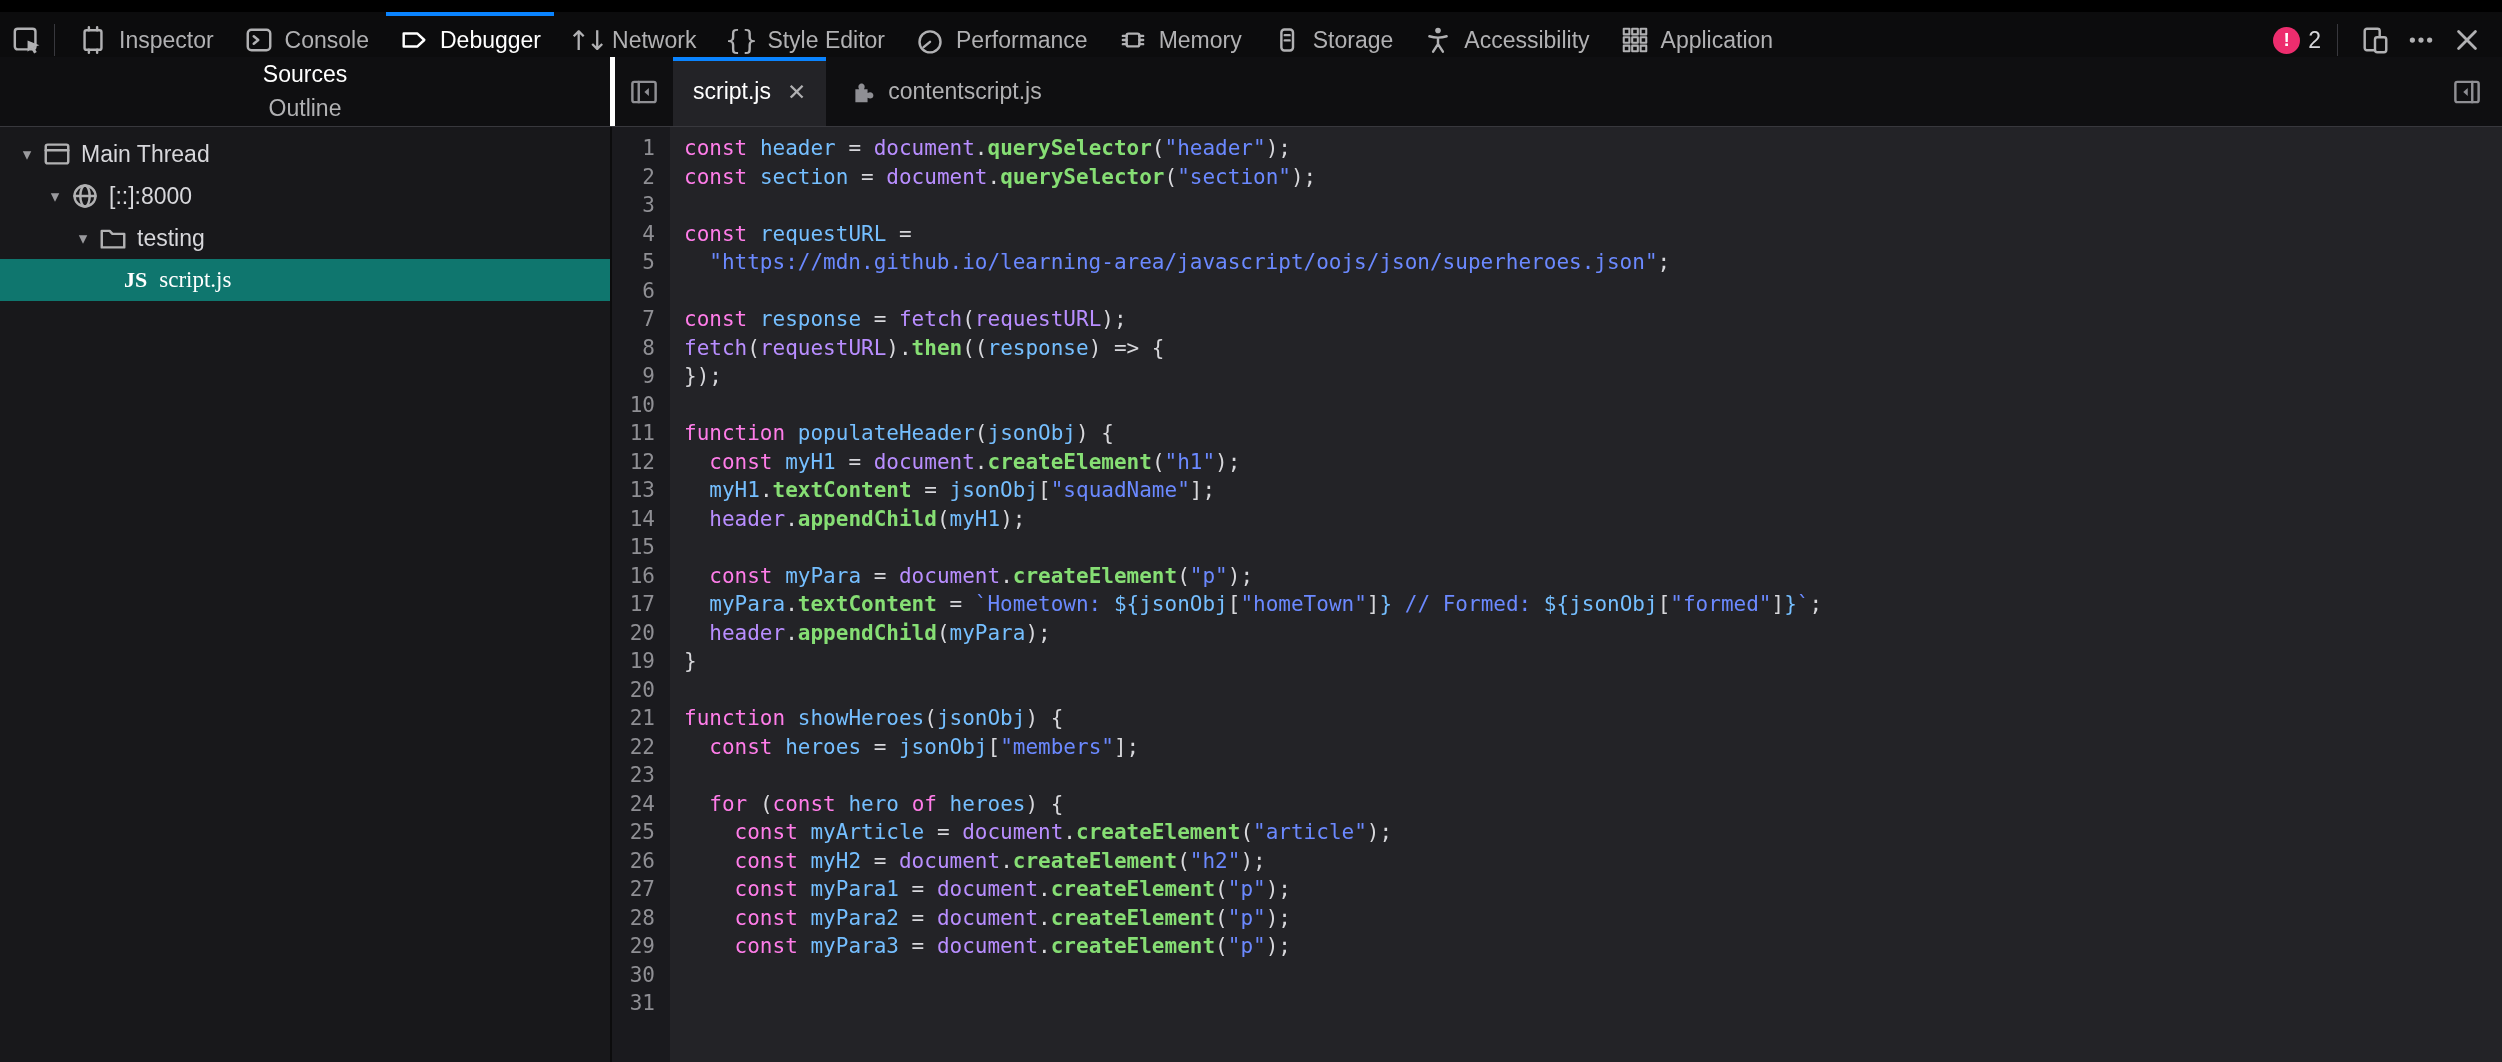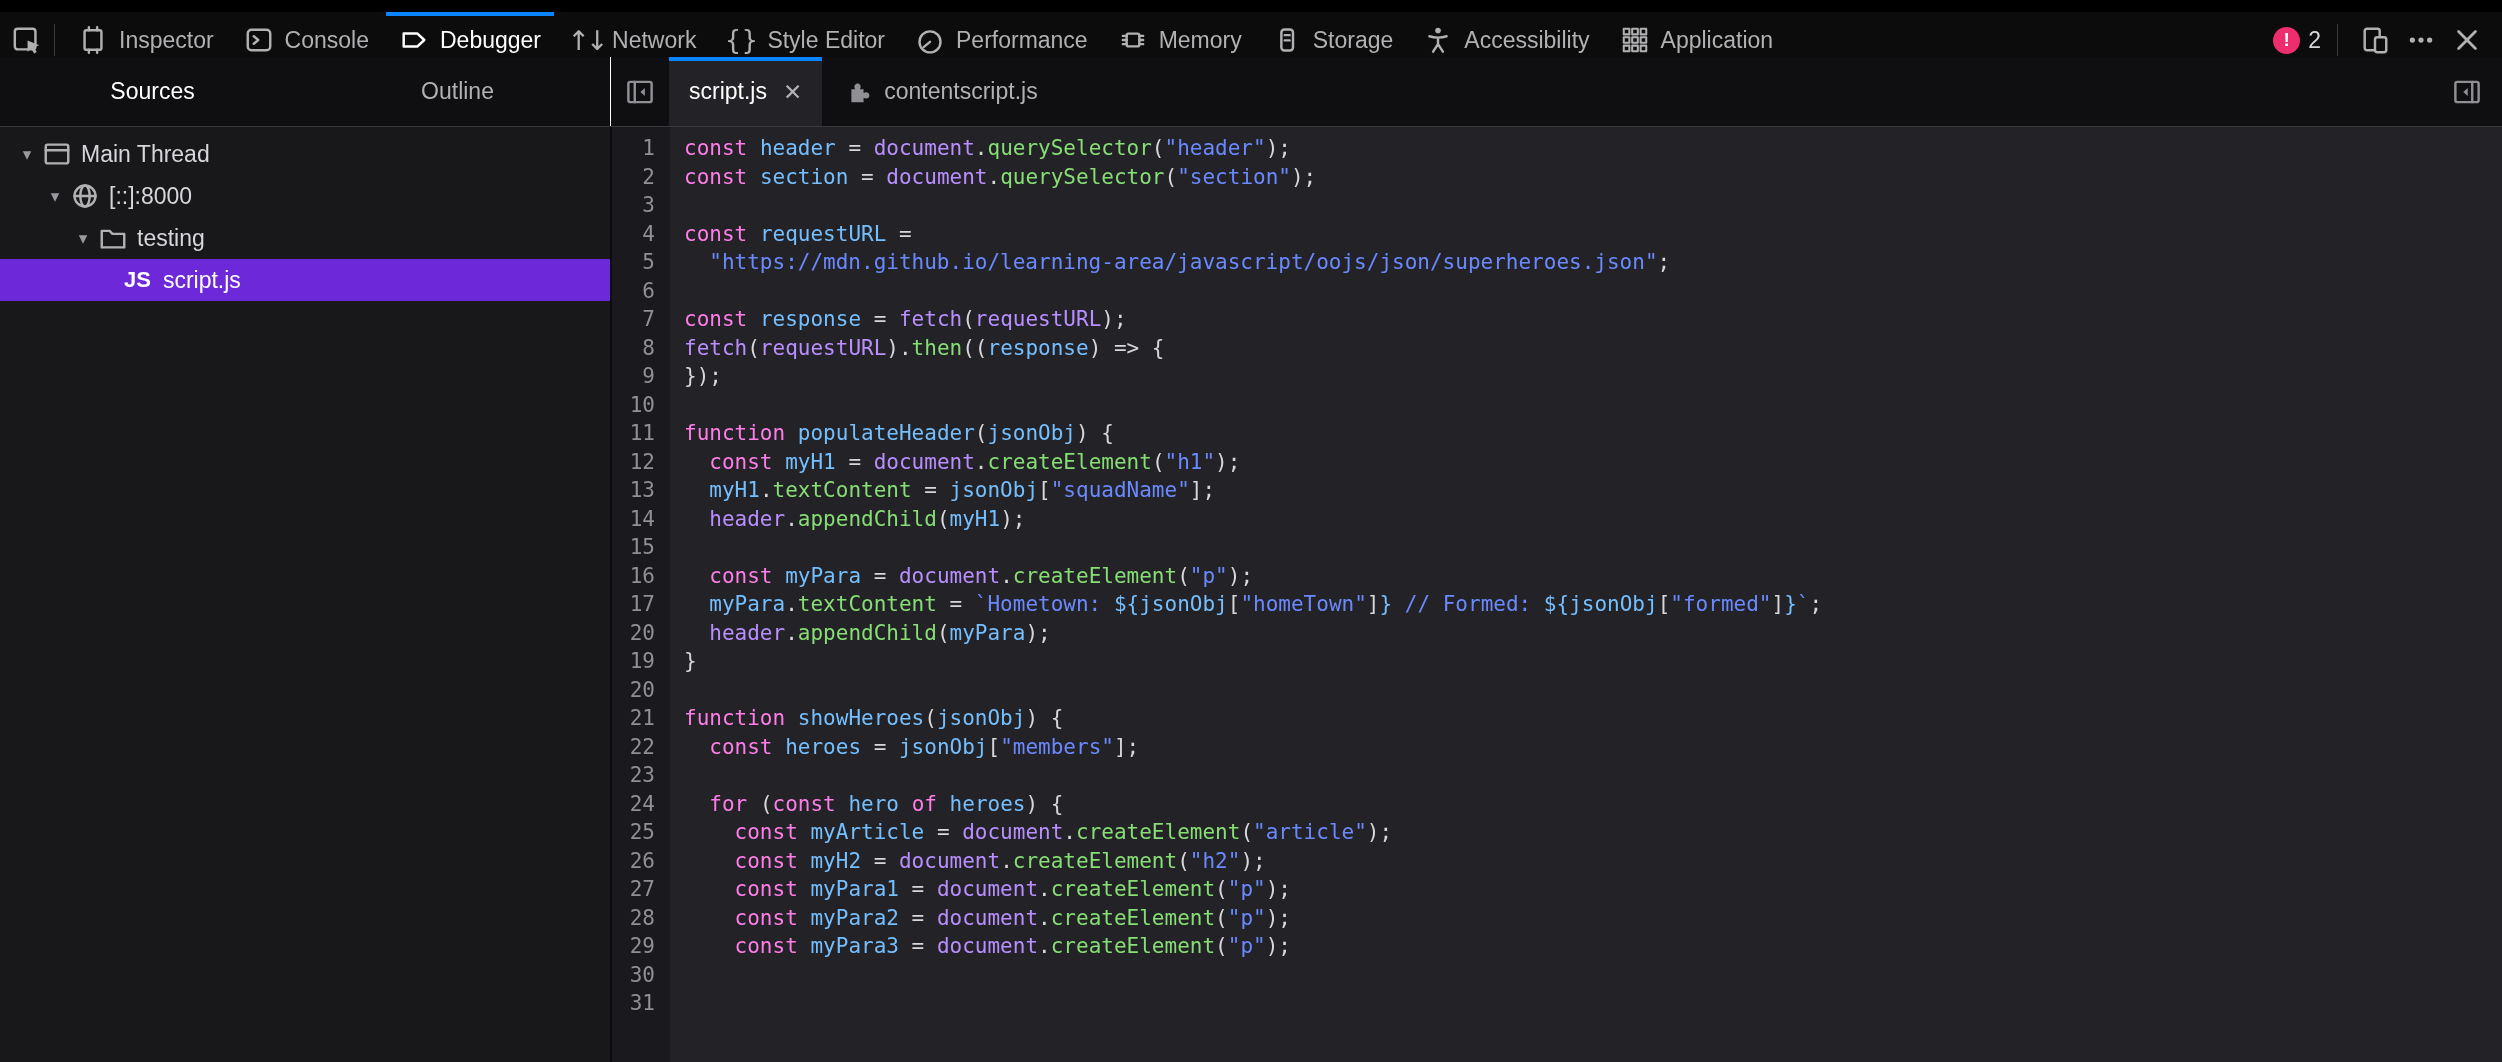--- a/index.html
+++ b/index.html
@@ -23,21 +23,21 @@
   .tb-right .tb-sep2{width:1px;height:32px;background:#38383d;margin-right:14px;}
   .tb-iconbtn{width:46px;height:100%;display:flex;align-items:center;justify-content:center;color:#b1b1b3;}
   .ico{display:inline-flex;align-items:center;justify-content:center;width:30px;height:30px;}
   .ico svg{width:30px;height:30px;}
   .ico-text{font-size:26px;line-height:1;font-family:"DejaVu Sans",sans-serif;}
   .net-arrows{letter-spacing:-4px;font-size:27px;}
 
   
   .row2{position:absolute;top:57px;left:0;width:2502px;height:69px;background:#0f0f11;
         border-bottom:1px solid #38383d;display:flex;align-items:stretch;}
-  .side-tabs{width:610px;min-width:610px;display:flex;border-right:1px solid #ffffff;}
+  .side-tabs{width:610px;min-width:610px;display:flex;border-right:5px solid #ffffff;flex-direction:column;}
   .side-tab{flex:1;display:flex;align-items:center;justify-content:center;
             font-size:23px;color:#b1b1b3;cursor:default;}
   .side-tab.active{color:#ffffff;}
   .ed-tabbar{flex:1;display:flex;align-items:stretch;}
   .tabbar-toggle{width:58px;display:flex;align-items:center;justify-content:center;color:#8f8f94;}
   .ed-tab{display:flex;align-items:center;gap:12px;padding:0 20px;font-size:23px;
           color:#b1b1b3;position:relative;cursor:default;white-space:nowrap;}
   .ed-tab.active{background:#232327;color:#ffffff;}
   .ed-tab.active::before{content:"";position:absolute;top:0;left:0;right:0;height:4px;background:#0a84ff;}
   .tab-close{color:#b1b1b3;font-size:23px;margin-left:4px;font-family:"DejaVu Sans",sans-serif;}
@@ -46,33 +46,33 @@
 
   
   .content{position:absolute;top:127px;left:0;width:2502px;height:935px;display:flex;}
   .sidebar{width:610px;min-width:610px;background:#18181b;border-right:2px solid #0c0c0d;
            padding-top:6px;box-sizing:content-box;}
   .tree-row{height:42px;display:flex;align-items:center;font-size:23px;color:#d7d7db;
             cursor:default;white-space:nowrap;}
   .tree-row .twisty{width:26px;color:#9a9a9e;font-size:17px;display:flex;justify-content:center;
                     font-family:"DejaVu Sans",sans-serif;}
   .tree-row .t-ico{color:#b1b1b3;margin:0 9px 0 2px;}
-  .tree-row.selected{background:#6d28d9;color:#ffffff;}
+  .tree-row.selected{background:#0f766e;color:#ffffff;font-family:Liberation Serif, serif;}
   .js-badge{font-weight:bold;font-size:22px;color:#fff;margin-right:12px;}
 
   .editor{flex:1;background:#232327;display:flex;font-family:"DejaVu Sans Mono",monospace;
           font-size:21px;line-height:28.5px;overflow:hidden;}
   .gutter{width:58px;min-width:58px;background:#1a1a1e;padding-top:7px;text-align:right;}
   .ln{height:28.5px;padding-right:15px;color:#8f8f94;font-size:21px;}
   .code{padding:7px 0 0 14px;flex:1;}
   .code-line{height:28.5px;white-space:pre;}
   .tok-kw{color:#ff7de9;}
   .tok-def{color:#75bfff;}
   .tok-var{color:#b98eff;}
-  .tok-prop{color:#86de74;}
+  .tok-prop{color:#86de74;font-weight:bold;}
   .tok-str{color:#6b89ff;}
   .tok-pun{color:#d7d7db;}
 </style>
 </head>
 <body>
 
 <div class="toolbar">
   <div class="pick-btn">
     <span class="ico">
         <svg viewBox="0 0 16 16" fill="none" stroke="currentColor" stroke-width="1.3" stroke-linecap="round" stroke-linejoin="round">

